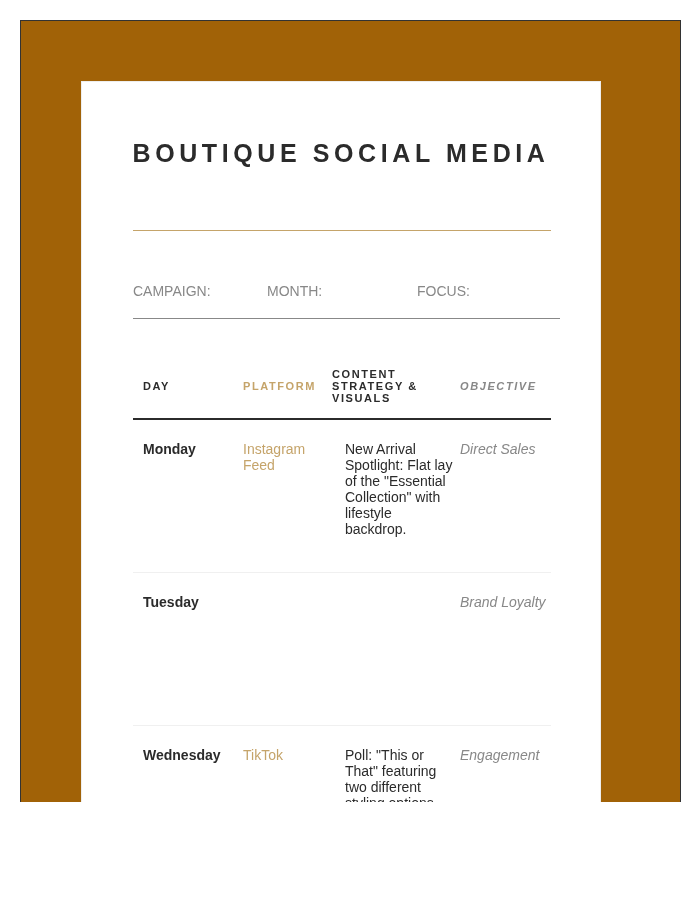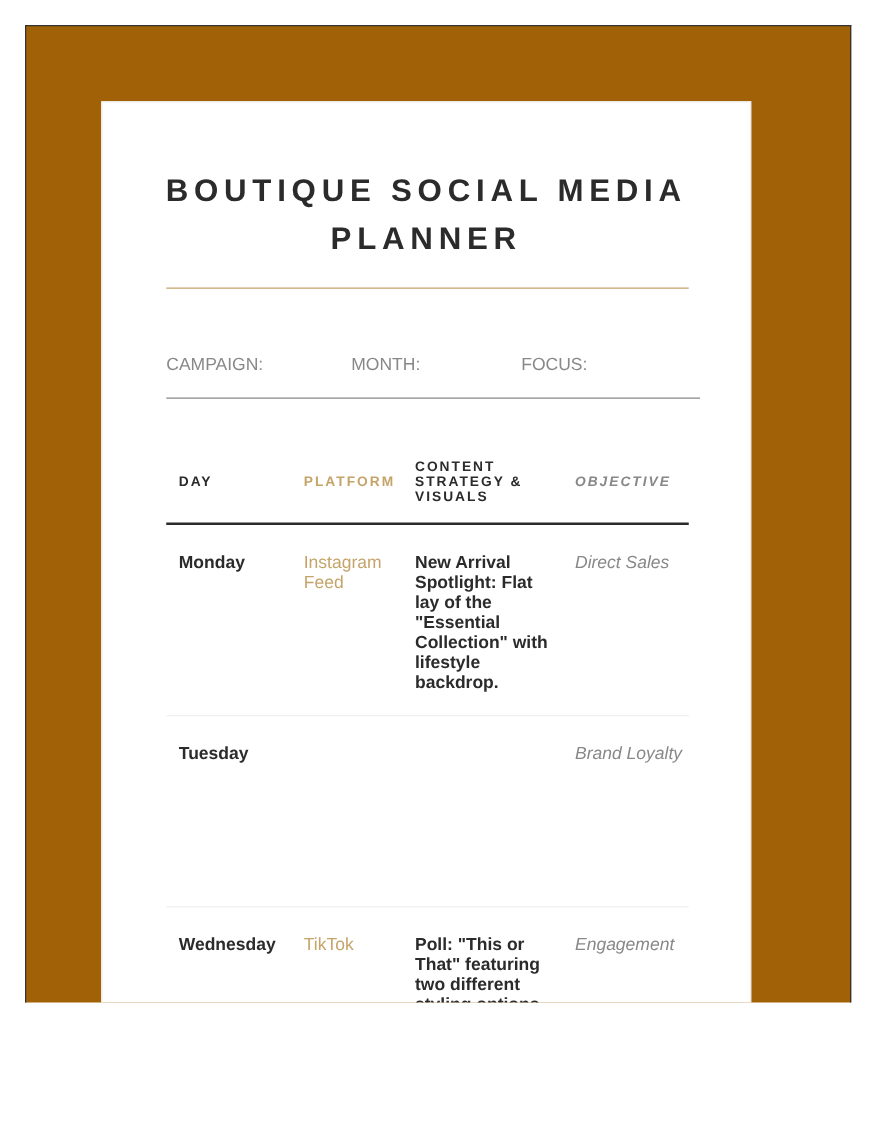--- a/index.html
+++ b/index.html
@@ -67,21 +67,21 @@
       height: 36px;
       border-bottom: 1px solid #888888;
     }
     .meta-item {
       position: absolute;
       top: 1px;
       font-size: 14px;
       color: #888888;
     }
     .meta-item.campaign { left: 0; }
-    .meta-item.month { left: 148px; }
+    .meta-item.month { left: 134px; }
     .meta-item.focus { left: 284px; text-align: center; }
     .table {
       position: absolute;
       left: 51px;
       top: 268px;
       width: 418px;
     }
     .thead {
       position: relative;
       height: 68px;
@@ -103,32 +103,31 @@
       border-bottom: 1px solid #f0f0f0;
     }
     .cell {
       position: absolute;
       top: 21px;
       font-size: 14px;
       line-height: 16px;
     }
     .cell.day { left: 10px; font-weight: bold; color: #2b2b2b; }
     .cell.platform { left: 110px; width: 80px; color: #c5a46a; }
-    .cell.content { left: 199px; width: 112px; color: #2b2b2b; font-weight: bold; }
+    .cell.content { left: 212px; width: 112px; color: #2b2b2b; }
     .cell.objective { left: 327px; width: 90px; color: #888888; font-style: italic; }
   </style>
 </head>
 <body>
 
 <div class="frame">
   <div class="card">
 
     <h1 class="title">
       <span>BOUTIQUE SOCIAL MEDIA</span>
-      <span>PLANNER</span>
     </h1>
 
     <div class="gold-rule"></div>
 
     <div class="meta">
       <span class="meta-item campaign">CAMPAIGN:</span>
       <span class="meta-item month">MONTH:</span>
       <span class="meta-item focus">FOCUS:</span>
     </div>
 

